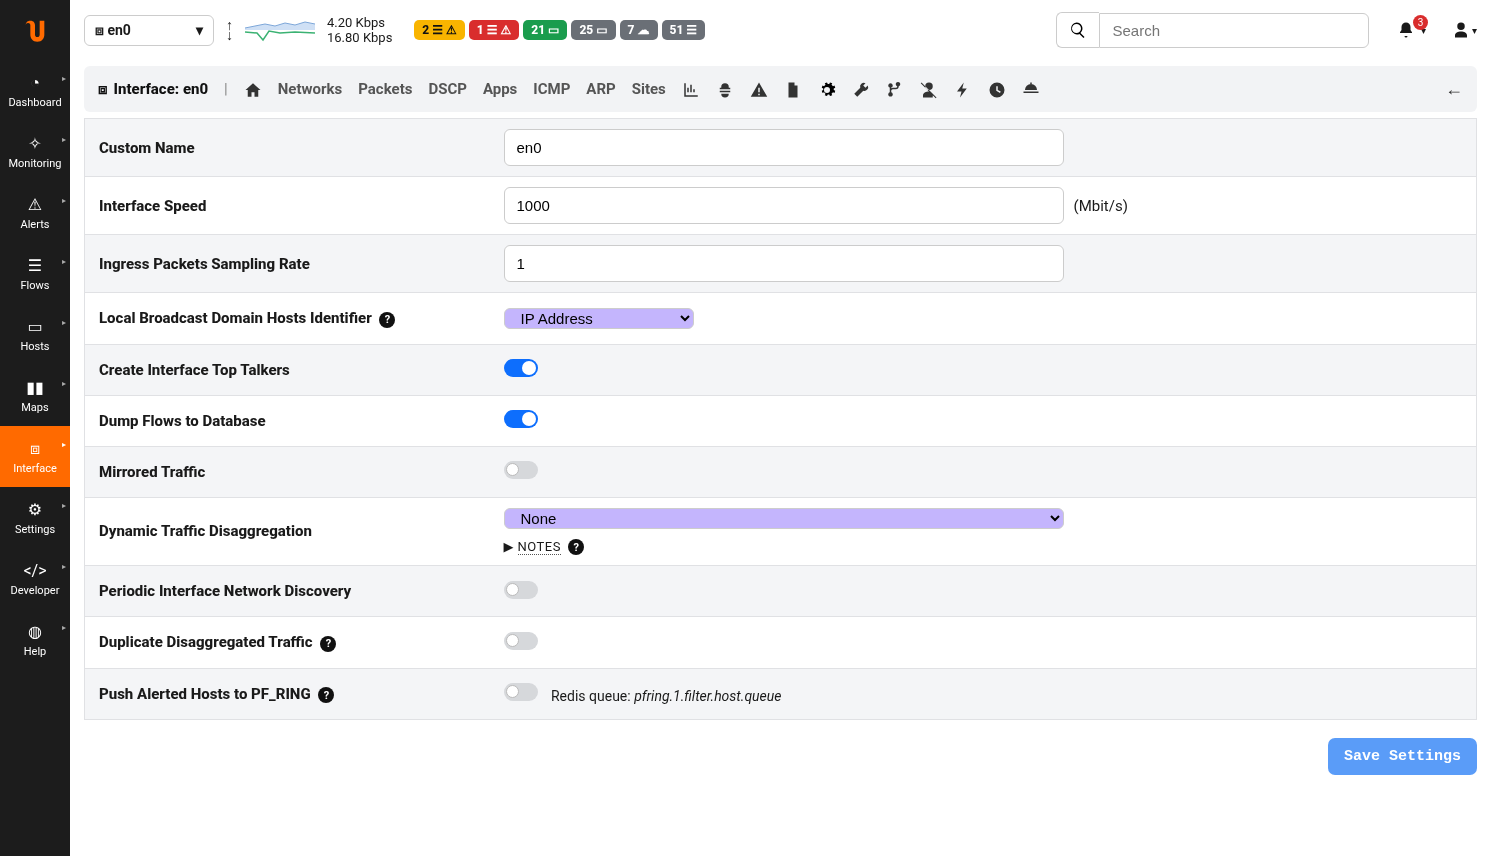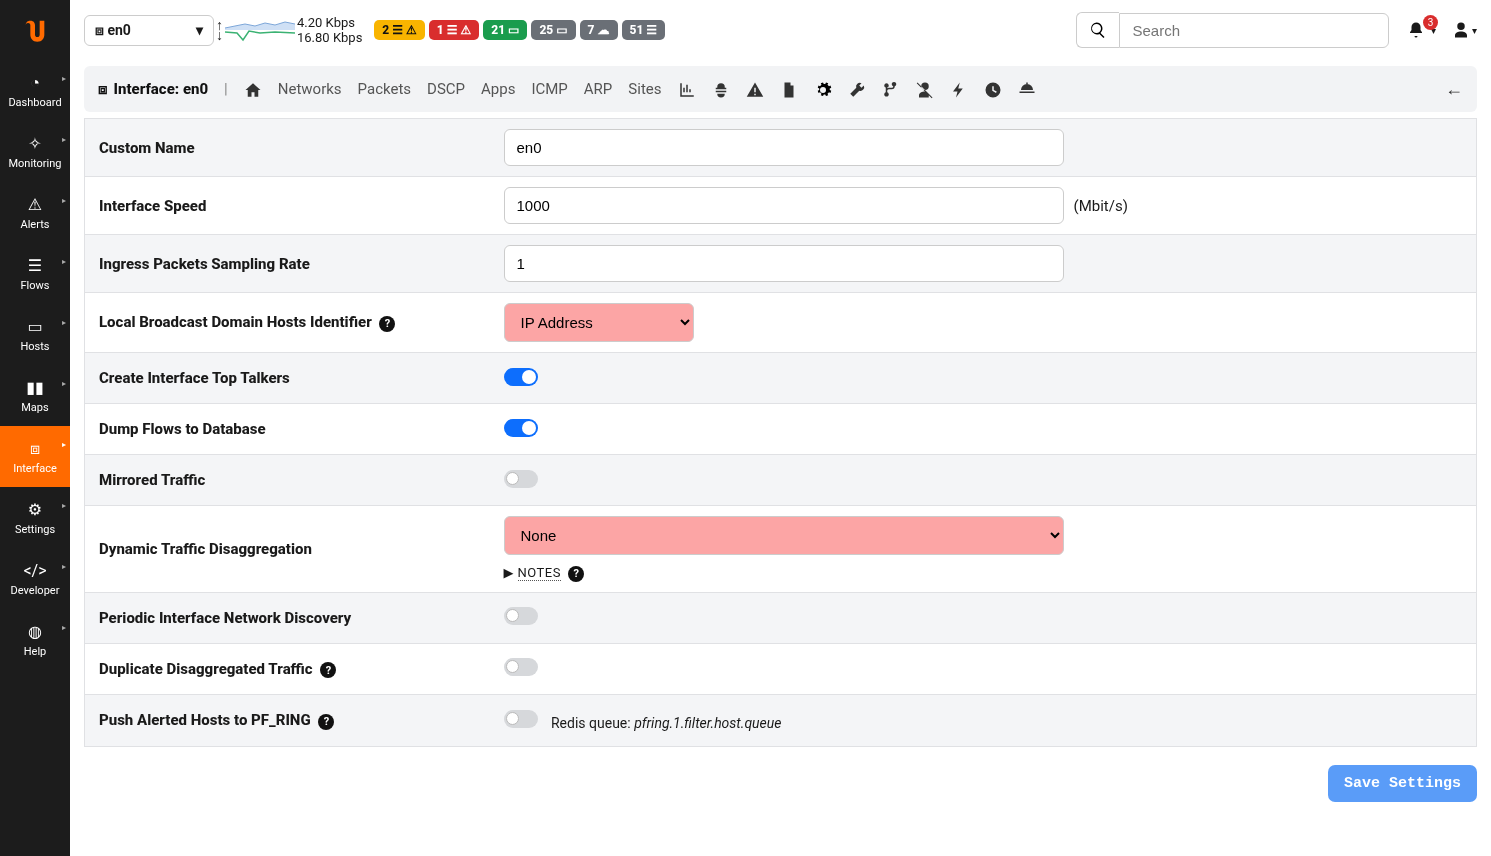--- a/index.html
+++ b/index.html
@@ -7,53 +7,53 @@
 .sidebar { position: fixed; left: 0; top: 0; bottom: 0; width: 70px; background: #1c1c1c; display: flex; flex-direction: column; z-index: 100; }
 .logo { width: 70px; height: 60px; display: flex; align-items: center; justify-content: center; }
 .logo svg { width: 28px; height: 28px; }
 .nav-item { position: relative; height: 61px; display: flex; flex-direction: column; align-items: center; justify-content: center; color: #fff; cursor: pointer; }
 .nav-item.active { background: #ff6a00; }
 .nav-item .nav-icon { font-size: 16px; margin-bottom: 4px; }
 .nav-item .nav-label { font-size: 11px; font-weight: 400; }
 .nav-item .caret { position: absolute; right: 4px; top: 14px; font-size: 8px; color: #aaa; }
 .nav-item.active .caret { color: #fff; }
 .main { margin-left: 70px; }
-.topbar { display: flex; align-items: center; height: 60px; padding: 8px 14px; gap: 2px; border-bottom: 0; }
+.topbar { display: flex; align-items: center; height: 60px; padding: 8px 14px; gap: 12px; border-bottom: 0; }
 .if-select { display: flex; align-items: center; gap: 6px; border: 1px solid #ccc; border-radius: 6px; padding: 6px 10px; min-width: 130px; cursor: pointer; font-weight: 700; justify-content: space-between; }
 .arrows { display: flex; flex-direction: column; font-size: 14px; line-height: 10px; }
 .minichart { width: 70px; height: 28px; }
 .rates { display: flex; flex-direction: column; font-size: 13px; font-weight: 400; line-height: 15px; }
 .badges { display: flex; gap: 4px; margin-left: 10px; }
 .badge { display: inline-flex; align-items: center; gap: 3px; padding: 3px 8px; border-radius: 5px; font-size: 12px; font-weight: 800; color: #fff; }
 .b-yellow { background: #f9b400; color:#111; }
 .b-red { background: #d92d2d; }
 .b-green { background: #1a9c4d; }
 .b-gray { background: #6a6f76; }
 .spacer { flex: 1; }
 .searchwrap { display: flex; align-items: center; }
 .searchbtn { border:1px solid #ccc; border-right:none; border-radius:6px 0 0 6px; padding:8px 12px; background:#fff; }
 .searchinput { border:1px solid #ccc; border-radius:0 6px 6px 0; padding:8px 12px; width:270px; font-size:15px; }
 .bell { position: relative; margin-left: 16px; cursor: pointer; }
 .bell .count { position: absolute; top:-6px; right:-2px; background:#d92d2d; color:#fff; border-radius:50%; width:15px; height:15px; font-size:10px; display:flex; align-items:center; justify-content:center; }
 .usercaret { margin-left: 14px; cursor:pointer; display:flex; align-items:center; gap:2px; }
 .subbar { background: #f2f3f5; margin: 6px 14px; border-radius: 6px; display: flex; align-items: center; padding: 12px 14px; gap: 16px; color: #333; font-size: 15px; }
 .subbar .title { font-weight: 800; color:#111; display:flex; align-items:center; gap:6px; }
 .subbar .divider { color:#888; }
-.subbar a { color:#555; text-decoration:none; font-weight:400; }
+.subbar a { color:#555; text-decoration:none; font-weight:700; }
 .subbar .icons { display:flex; gap:16px; align-items:center; font-size:16px; color:#333; }
 .subbar .icons .active { color:#000; }
 .back { margin-left:auto; cursor:pointer; font-size:18px; }
 .content { margin: 6px 14px 14px; }
 table.settings { width:100%; border-collapse: collapse; border:1px solid #e0e1e4; }
 table.settings tr { border-bottom:1px solid #e0e1e4; }
 table.settings tr:nth-child(odd) td, table.settings tr:nth-child(odd) th { background:#f4f5f7; }
 table.settings th { text-align:left; padding:16px 14px; font-weight:800; width:405px; vertical-align: middle; font-size:15px; }
 table.settings td { padding:10px 14px; }
 .input { border:1px solid #ccc; border-radius:6px; padding:9px 12px; font-size:15px; width:560px; }
-.select { border:1px solid #ccc; border-radius:6px; padding:9px 12px; font-size:15px; width:190px; background:#fca5a5; }
+.select { border:1px solid #ccc; border-radius:6px; padding:0 12px; font-size:15px; width:190px; background:#c4b5fd; }
 .select-wide { width:560px; }
 .unit { margin-left:10px; font-size:15px; }
 .toggle { position:relative; width:34px; height:18px; border-radius:10px; display:inline-block; cursor:pointer; }
 .toggle.on { background:#0d6efd; }
 .toggle.off { background:#d6d8db; }
 .toggle .knob { position:absolute; top:2px; width:14px; height:14px; border-radius:50%; background:#fff; }
 .toggle.on .knob { right:2px; }
 .toggle.off .knob { left:2px; background:#fff; border:1px solid #bbb; width:13px; height:13px; }
 .help { display:inline-flex; width:16px; height:16px; border-radius:50%; background:#111; color:#fff; font-size:11px; align-items:center; justify-content:center; margin-left:4px; font-weight:700; }
 .notes { margin-top:10px; font-size:13px; cursor:pointer; }

